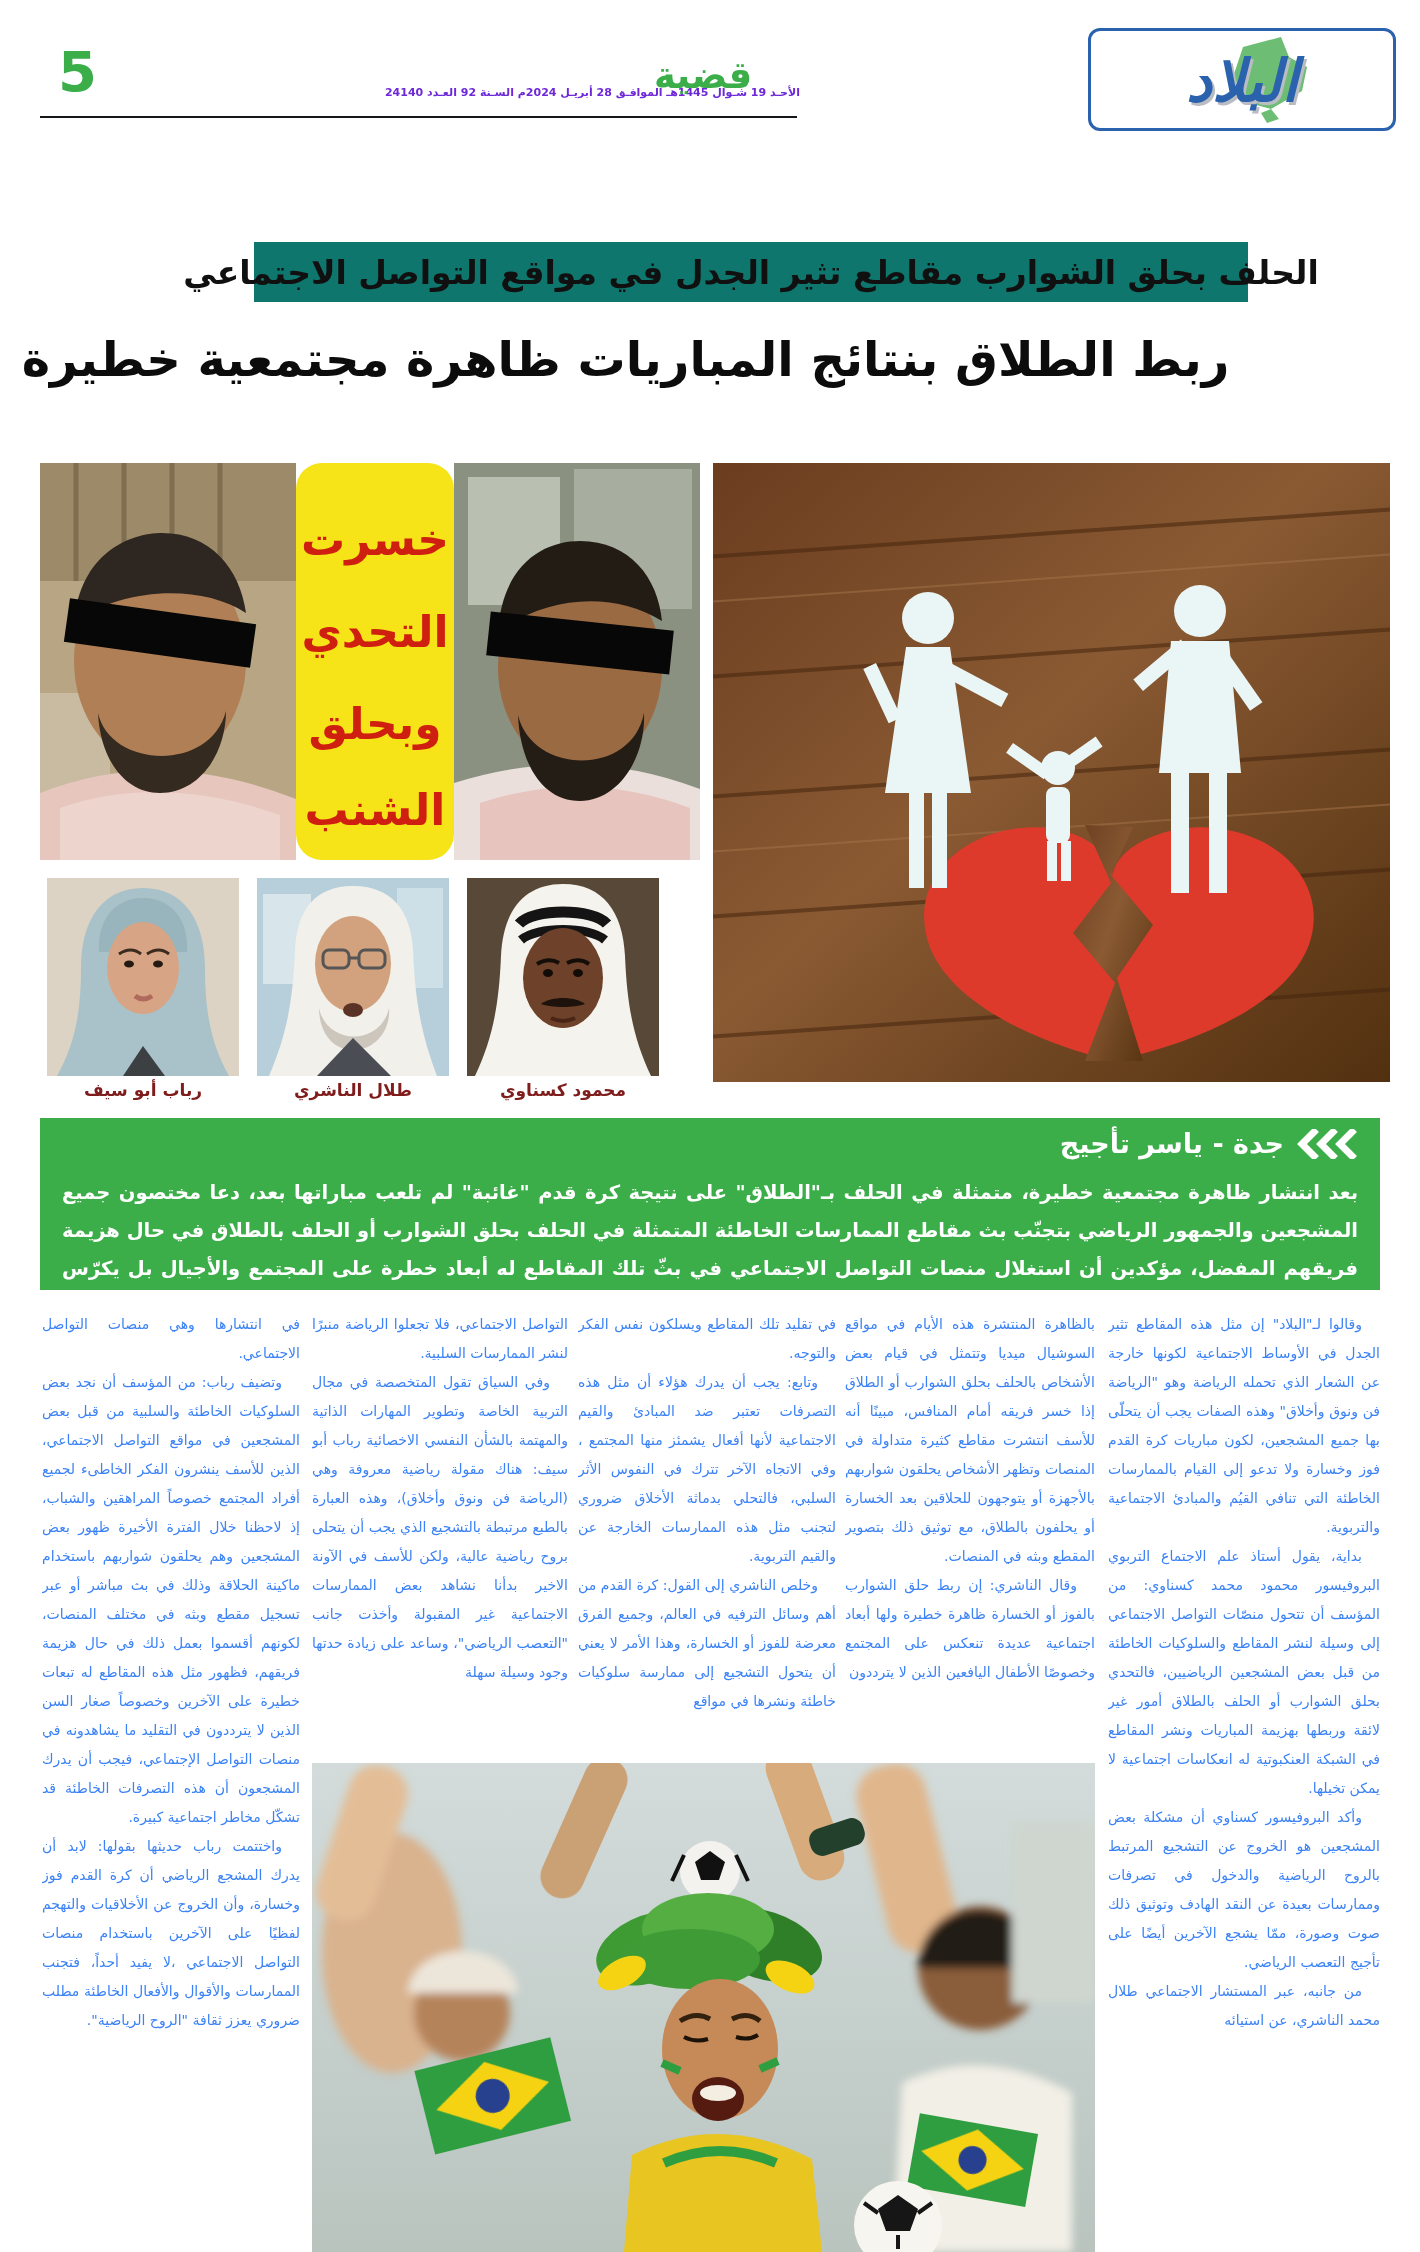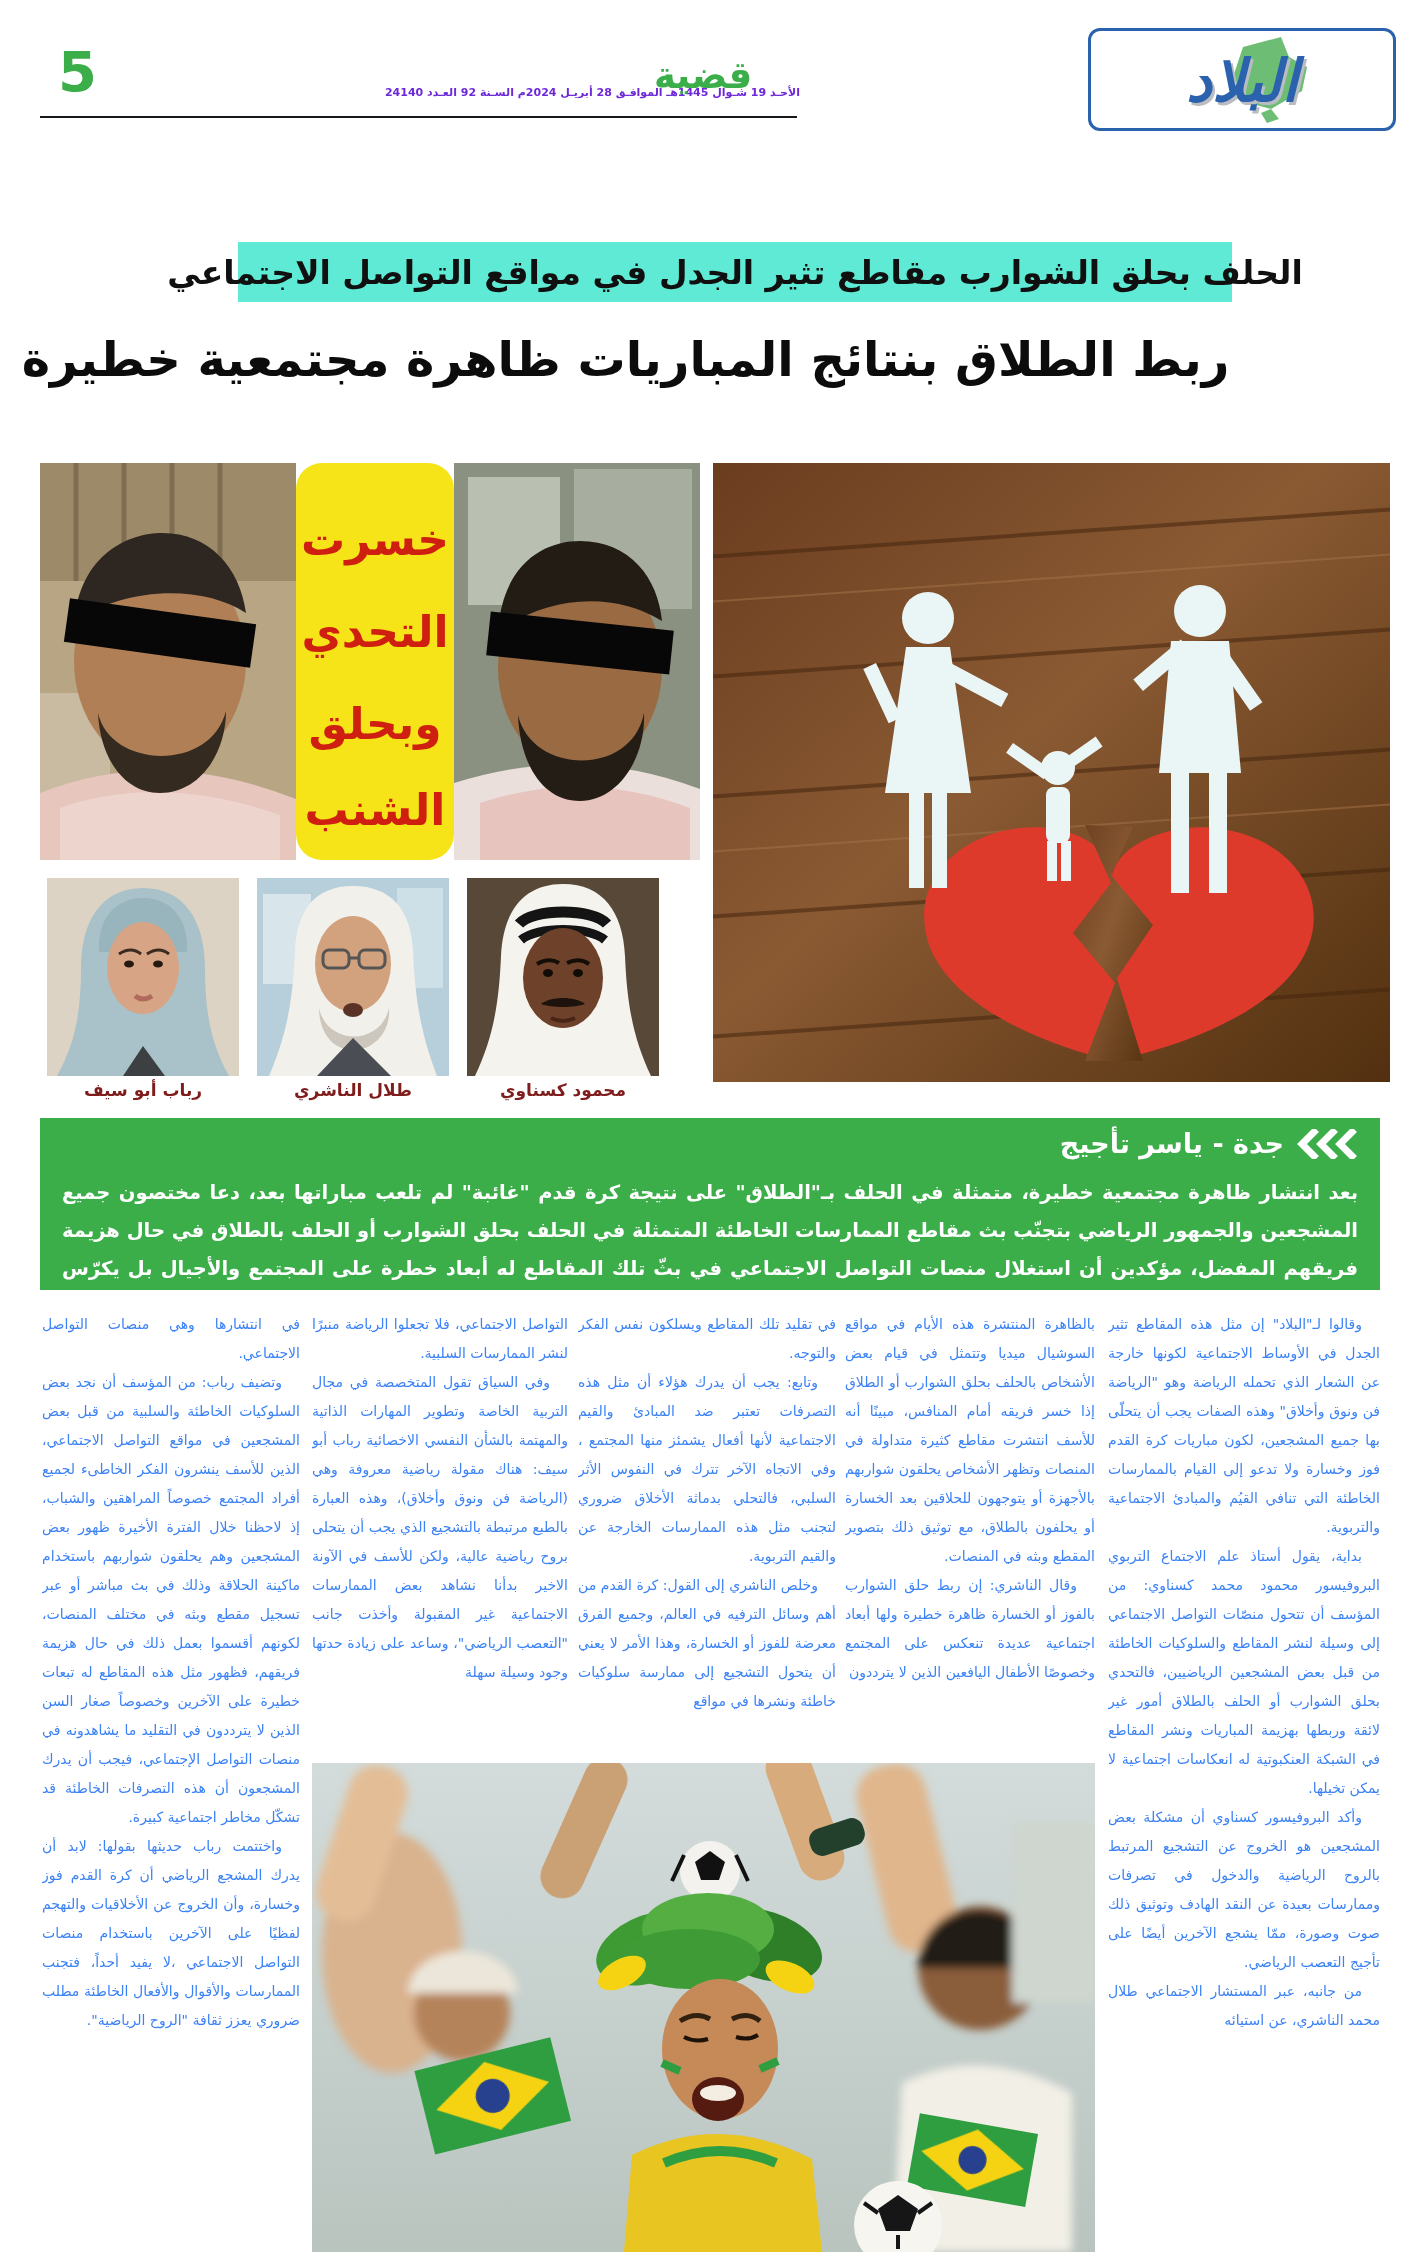--- a/index.html
+++ b/index.html
@@ -15,21 +15,21 @@
   .section-label{left:648px;top:54px;width:110px;text-align:center;
                  font-size:37px;font-weight:bold;color:#3BAE49;}
   .logo-box{left:1088px;top:28px;width:302px;height:97px;border:3px solid #2B62AE;border-radius:12px;
             background:#fff;overflow:hidden;}
   .logo-map{position:absolute;left:118px;top:4px;width:120px;height:92px;}
   .logo-text{position:absolute;right:14px;top:8px;width:274px;text-align:center;direction:rtl;
              font-size:58px;font-weight:bold;font-style:italic;color:#2B62AE;line-height:84px;
              text-shadow:2.5px 2.5px 0 #b9bcc2;}
 
   
-  .kicker{left:238px;top:242px;width:994px;height:60px;background:#5eead4;
+  .kicker{left:254px;top:242px;width:994px;height:60px;background:#0f766e;
           display:flex;align-items:center;justify-content:center;direction:rtl;}
   .kicker span{font-size:33px;font-weight:800;color:#101010;white-space:nowrap;}
   .headline{left:0;top:304px;width:1251px;text-align:center;direction:rtl;
             font-size:48px;font-weight:900;color:#0c0c0c;line-height:110px;white-space:nowrap;}
 
   
   .photo{overflow:hidden;}
   .barber-photo{left:40px;top:463px;width:660px;height:409px;}
   .family-photo{left:713px;top:463px;width:677px;height:619px;}
   .fan-photo{left:312px;top:1763px;width:783px;height:489px;}

